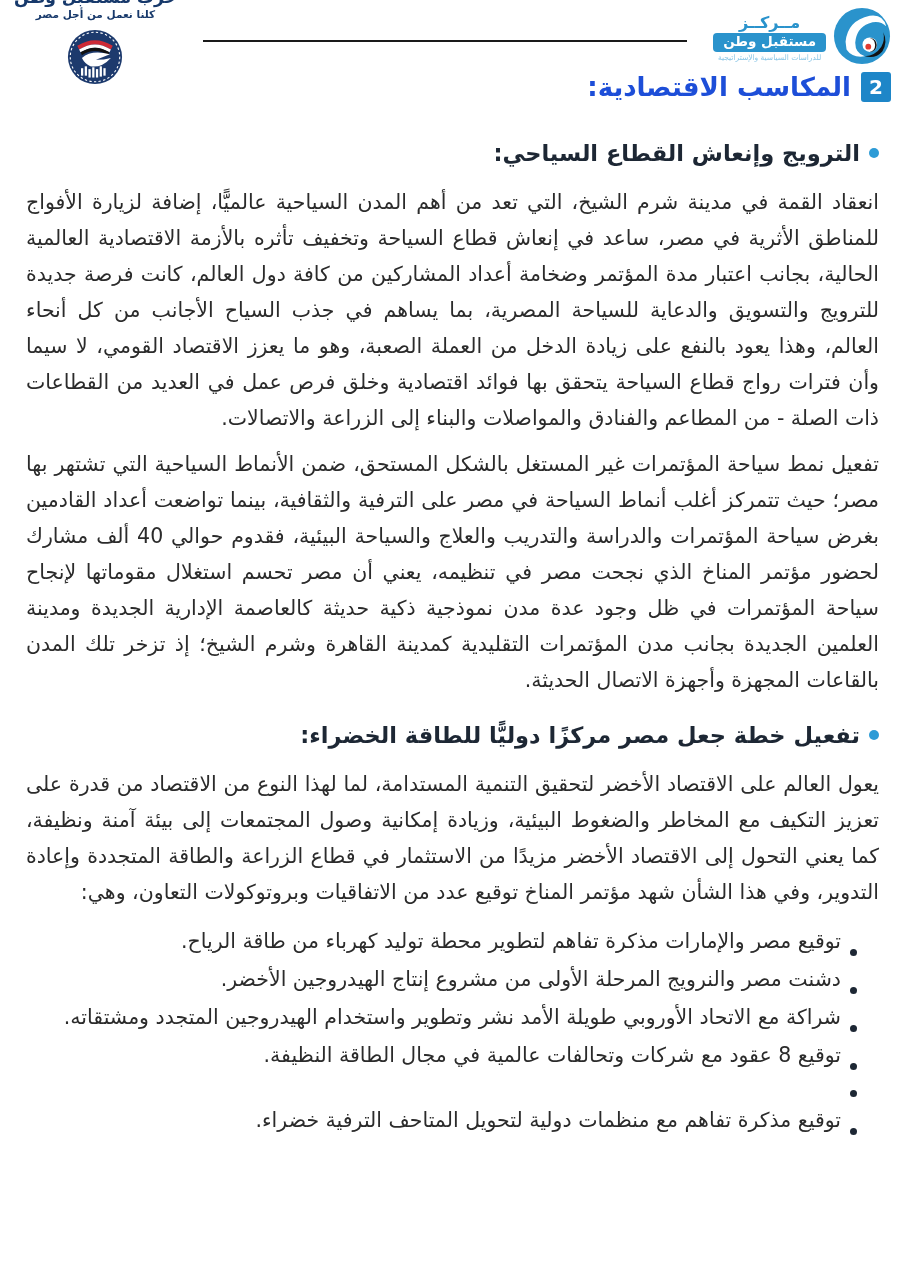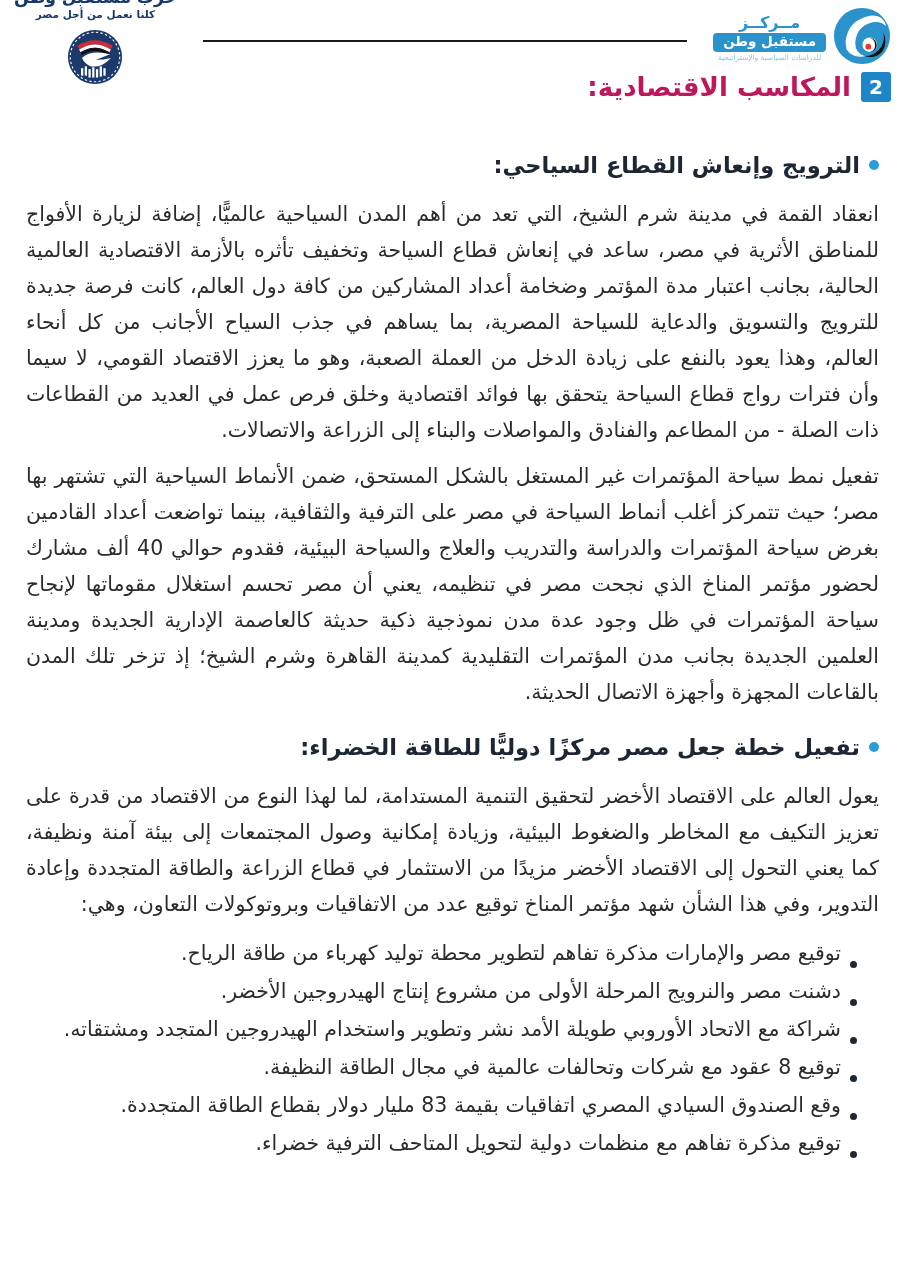--- a/index.html
+++ b/index.html
@@ -16,25 +16,25 @@
   .party-subtitle{font-size:10.5px;font-weight:bold;}
   .header-line{flex:1;height:2px;background:#1a1a1a;margin:0 26px;position:relative;top:3px;}
   .center-logo{display:flex;align-items:center;gap:7px;}
   .center-text{text-align:center;direction:rtl;line-height:1.15;}
   .center-line1{color:#2a93cc;font-weight:bold;font-size:16px;}
   .center-line2{display:inline-block;background:#2a93cc;color:#fff;font-weight:bold;font-size:13.5px;padding:1px 10px 2px;border-radius:4px;margin-top:1px;}
   .center-line3{color:#8ac6e6;font-size:7.5px;margin-top:2px;}
   
   .section-header{position:absolute;top:72px;right:14px;display:flex;direction:rtl;align-items:center;gap:10px;}
   .section-badge{width:30px;height:30px;background:#1e86c8;color:#fff;font-weight:bold;font-size:20px;display:flex;align-items:center;justify-content:center;border-radius:3px;}
-  .section-title{color:#be185d;font-weight:bold;font-size:26px;}
+  .section-title{color:#1d4ed8;font-weight:bold;font-size:26px;}
   
   .content{position:absolute;top:128px;right:26px;left:26px;direction:rtl;}
   .sub-heading{display:flex;align-items:center;gap:9px;color:#1d2734;font-size:22.5px;font-weight:bold;margin:24px 0 18px;}
-  .sub-heading:first-child{}
+  .sub-heading:first-child{margin-top:12px;}
   .bullet-dot{width:10px;height:10px;border-radius:50%;background:#2d9bd6;flex:0 0 auto;}
   .body-par{font-size:20.5px;line-height:36px;color:#2b2b2b;text-align:justify;margin:0 0 10px;}
   .agreements{list-style:none;margin:16px 0 0;padding:0 22px 0 0;}
   .agreements li{display:flex;direction:rtl;align-items:flex-end;gap:9px;font-size:20.5px;line-height:30px;color:#2b2b2b;margin-bottom:8px;}
   .li-dot{width:7px;height:7px;border-radius:50%;background:#1d2734;flex:0 0 auto;margin-top:12px;}
   
   .footer{position:absolute;left:0;right:0;bottom:0;height:60px;}
   .footer svg{position:absolute;left:0;bottom:0;display:block;}
   .page-plate{
     position:absolute;left:62px;bottom:2px;width:52px;height:44px;
@@ -131,21 +131,20 @@
       <li>
           <span class="li-dot"></span>
           <span>شراكة مع الاتحاد الأوروبي طويلة الأمد نشر وتطوير واستخدام الهيدروجين المتجدد ومشتقاته.</span>
         </li>
       <li>
           <span class="li-dot"></span>
           <span>توقيع 8 عقود مع شركات وتحالفات عالمية في مجال الطاقة النظيفة.</span>
         </li>
       <li>
           <span class="li-dot"></span>
-          <span>وقع الصندوق السيادي المصري اتفاقيات بقيمة 83 مليار دولار بقطاع الطاقة المتجددة.</span>
         </li>
       <li>
           <span class="li-dot"></span>
           <span>توقيع مذكرة تفاهم مع منظمات دولية لتحويل المتاحف الترفية خضراء.</span>
         </li>
     </ul>
   </div>
 
 
 </div>

